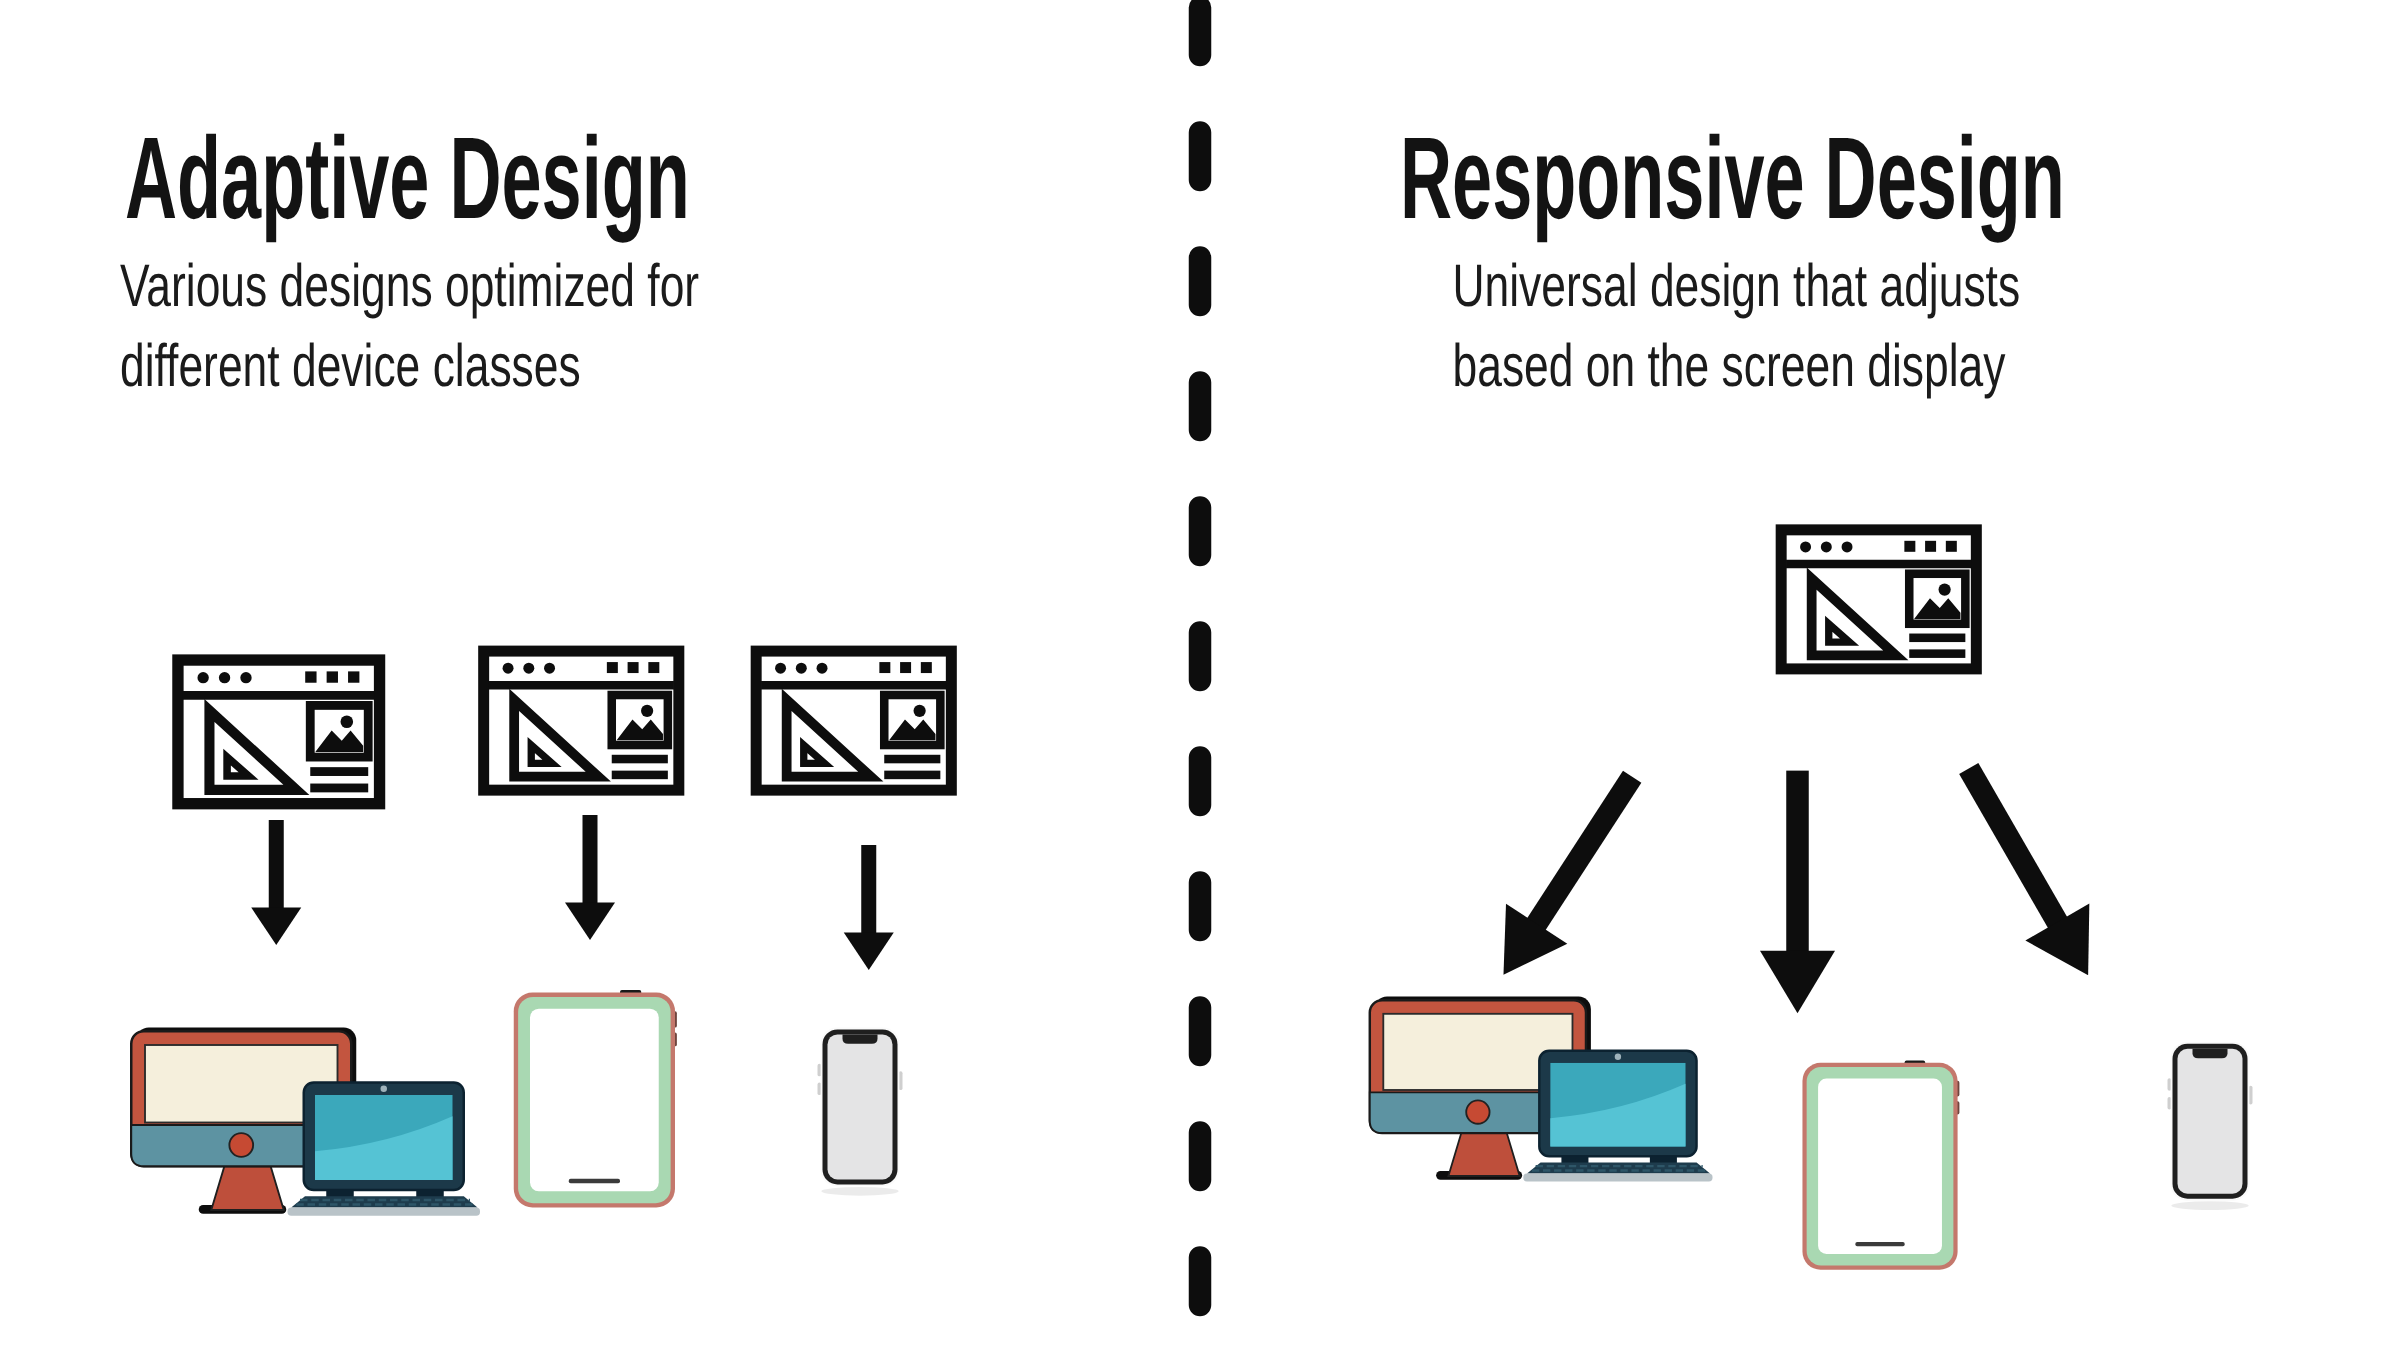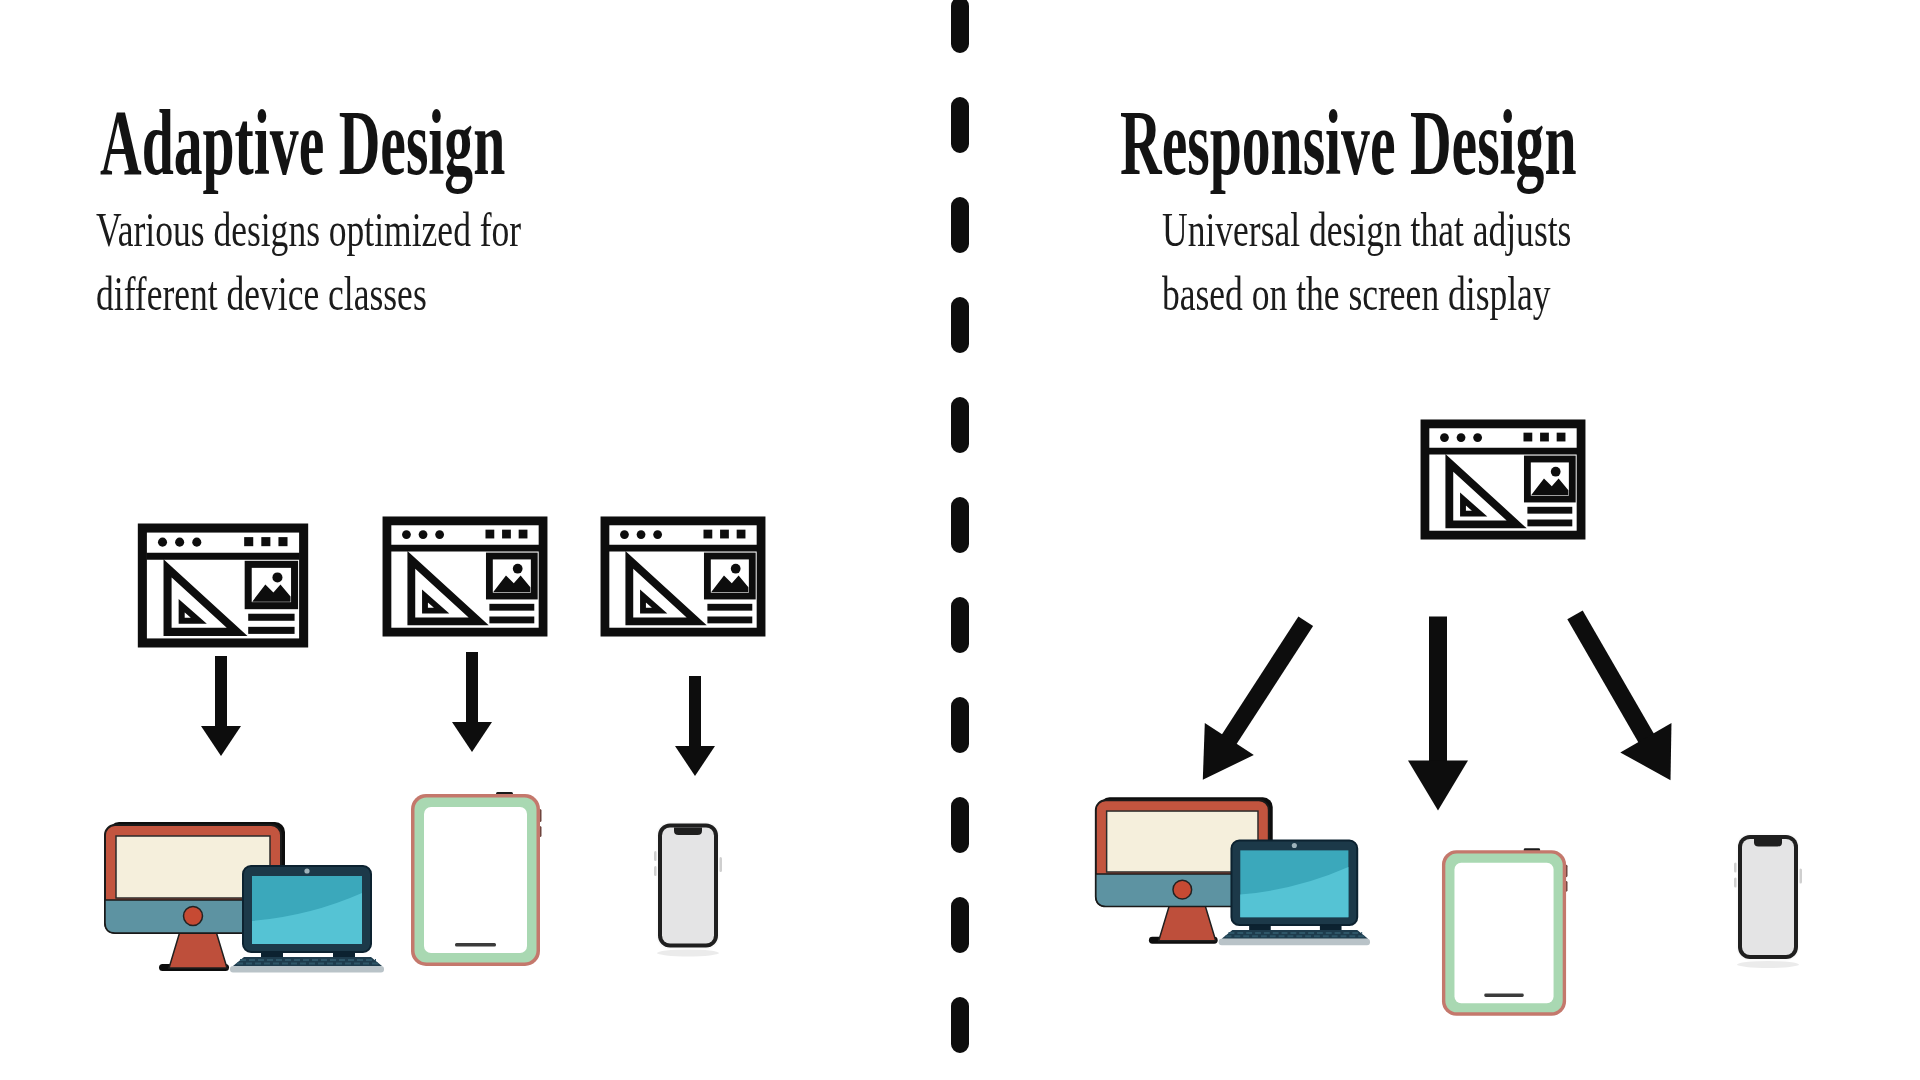--- a/index.html
+++ b/index.html
@@ -1,17 +1,17 @@
 <!DOCTYPE html>
 <html><head>
 <meta charset="utf-8">
 <style>
   html,body{margin:0;padding:0;background:#ffffff;}
   #stage{position:relative;width:1856px;height:1080px;background:#ffffff;overflow:hidden;
-         font-family:Liberation Serif, serif;color:#131313;}
+         font-family:Liberation Sans, sans-serif;color:#131313;}
   .abs{position:absolute;}
   .panel-title{font-size:93px;font-weight:700;line-height:1.05;white-space:nowrap;
                transform:scaleX(0.62);transform-origin:left top;color:#131313;}
   .panel-sub{font-size:48px;font-weight:400;line-height:64px;white-space:nowrap;
              transform:scaleX(0.74);transform-origin:left top;color:#1b1b1b;}
   svg{display:block;width:100%;height:100%;overflow:visible;}
   .ink{fill:#0d0d0d;}
   .rot33{transform:rotate(33deg);}
   .rotm30{transform:rotate(-30deg);}
 </style>

